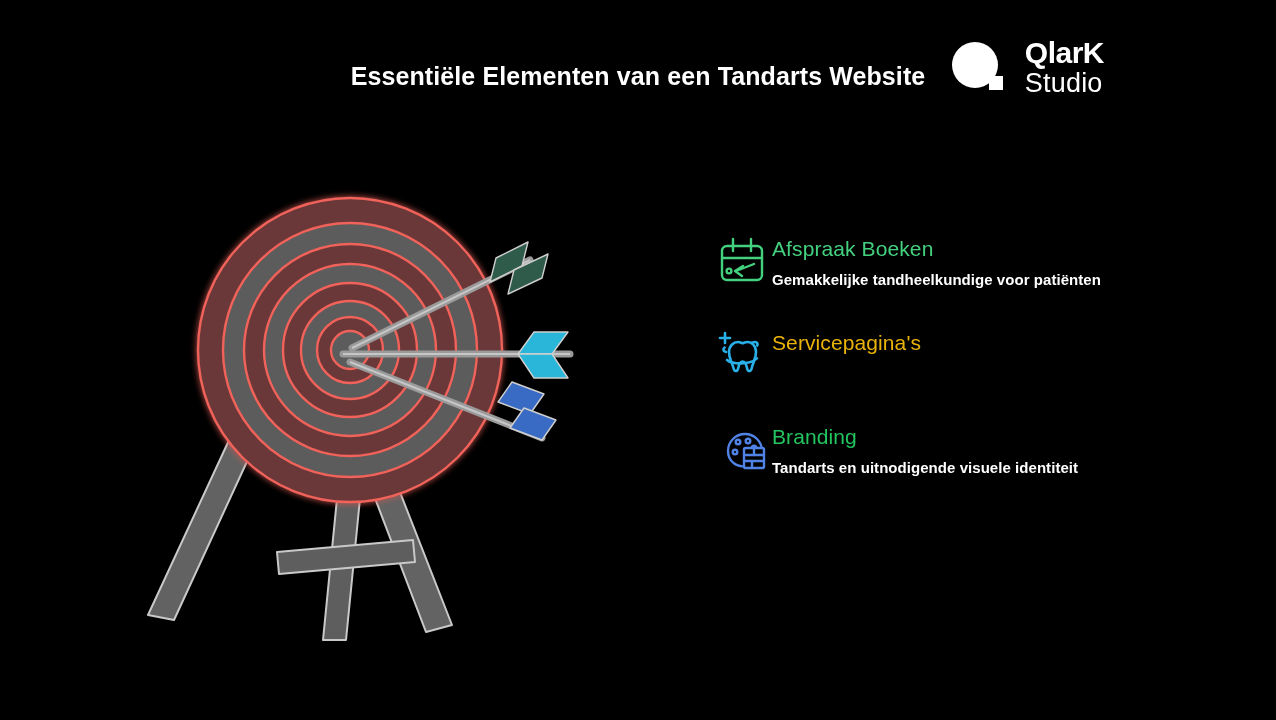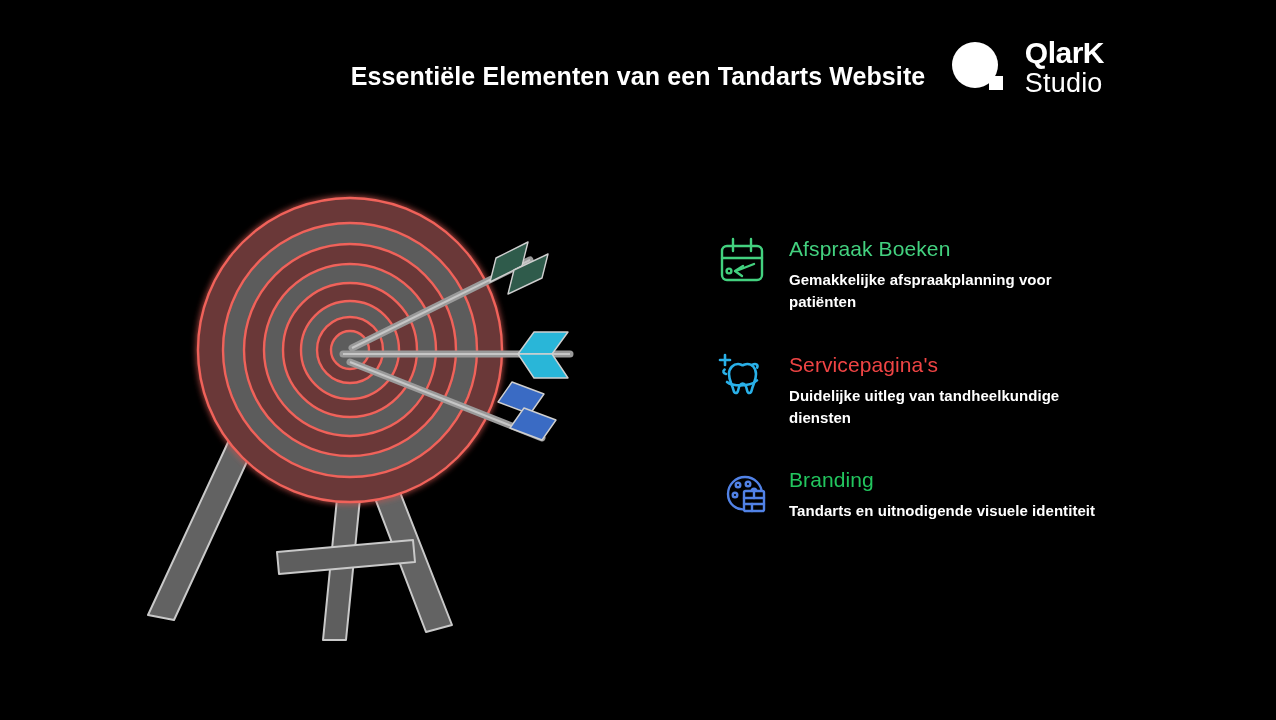--- a/index.html
+++ b/index.html
@@ -69,21 +69,20 @@
 
   
   #feature-list {
     position:absolute;
     left:712px; top:232px;
     width:500px;
   }
   .feature-item {
     display:flex;
     align-items:flex-start;
-    gap:17px;
     margin-bottom:34px;
   }
   .feature-icon {
     flex:0 0 auto;
     width:60px; height:60px;
     display:flex;
     align-items:flex-start;
     justify-content:center;
     padding-top:2px;
   }
@@ -97,21 +96,21 @@
   }
   .feature-desc {
     font-size:15px;
     font-weight:bold;
     color:#ffffff;
     line-height:1.48;
     max-width:330px;
     letter-spacing:0.05px;
   }
   .t-green { color:#43d17f; }
-  .t-cyan  { color:#ef4444; }
+  .t-cyan  { color:#eab308; }
   .t-blue  { color:#22c55e; }
 </style>
 </head>
 <body>
 
 <div id="slide">
 
   <div id="page-title">Essentiële Elementen van een Tandarts Website</div>
 
   <div id="brand-logo">
@@ -191,38 +190,37 @@
           <line x1="8" y1="24" x2="48" y2="24"></line>
           <line x1="19" y1="5" x2="19" y2="17"></line>
           <line x1="37" y1="5" x2="37" y2="17"></line>
           <line x1="40" y1="30" x2="22" y2="37"></line>
           <polyline points="29,32 21,37 28,42"></polyline>
           <circle cx="15" cy="37" r="2.4"></circle>
         </svg>
       </div>
       <div class="feature-text">
         <div class="feature-title t-green">Afspraak Boeken</div>
-        <div class="feature-desc">Gemakkelijke afspraakplanning voor patiënten</div>
+        <div class="feature-desc">Gemakkelijke tandheelkundige voor patiënten</div>
       </div>
     </div>
 
     <div class="feature-item">
       <div class="feature-icon">
         <svg width="56" height="56" viewBox="0 0 56 56" fill="none" stroke="#29b0e8" stroke-width="2.6" stroke-linecap="round" stroke-linejoin="round">
           <path d="M15 24c0-6 4.5-10 9-10 2.4 0 3.6 1.2 4.6 1.2S31 14 33.4 14c4.5 0 8.6 4 8.6 10 0 7-3 10-4.4 16.5-.7 3.2-3.6 3.4-4.4.4-.9-3.4-1.1-7.4-4.6-7.4s-3.7 4-4.6 7.4c-.8 3-3.7 2.8-4.4-.4C18.2 34 15 31 15 24Z"></path>
           <path d="M12 24c-2.6-.6-3.6-2.6-1.4-4.4"></path>
           <path d="M38 15c3.6-2 6.4-.6 5.2 2.6"></path>
           <path d="M13 32c4.6 4 22 5.6 30-1.6"></path>
           <line x1="11" y1="5" x2="11" y2="15"></line>
           <line x1="6" y1="10" x2="16" y2="10"></line>
         </svg>
       </div>
       <div class="feature-text">
         <div class="feature-title t-cyan">Servicepagina's</div>
-        <div class="feature-desc">Duidelijke uitleg van tandheelkundige diensten</div>
       </div>
     </div>
 
     <div class="feature-item">
       <div class="feature-icon">
         <svg width="56" height="56" viewBox="0 0 56 56" fill="none" stroke="#5182e6" stroke-width="2.4" stroke-linecap="round" stroke-linejoin="round">
           <path d="M32 44c-9.6 2-18-5.2-18-15C14 19.6 21.6 12 31 12c9.4 0 17 7.6 17 17"></path>
           <circle cx="24" cy="20" r="2.3"></circle>
           <circle cx="34" cy="19" r="2.3"></circle>
           <circle cx="40" cy="26" r="2.3"></circle>

